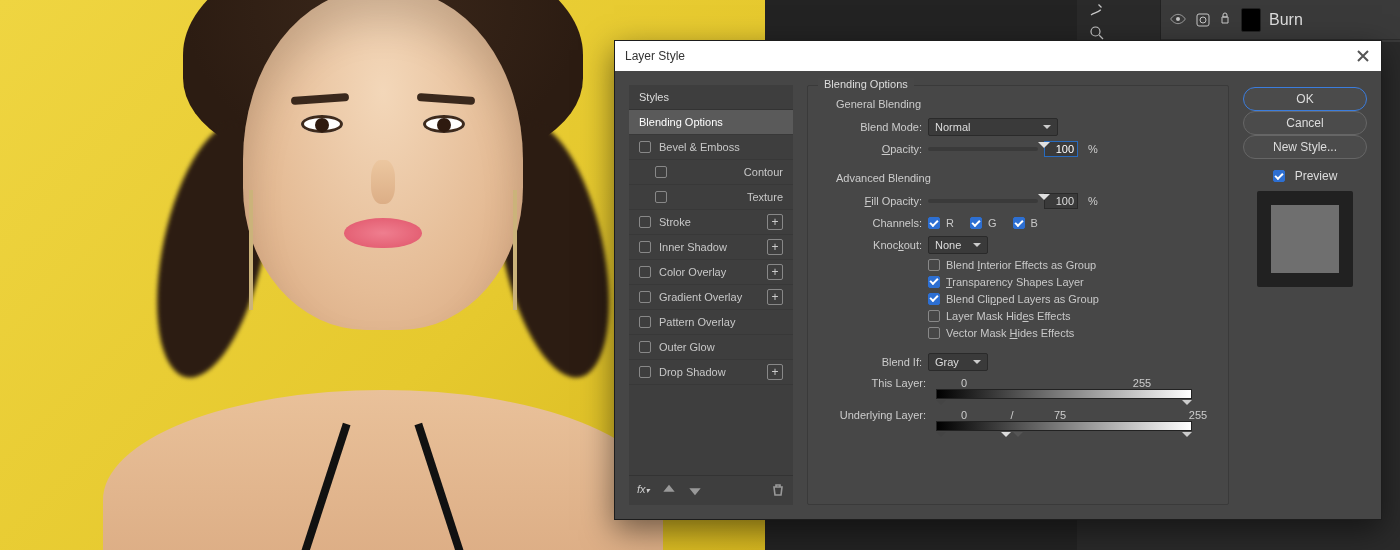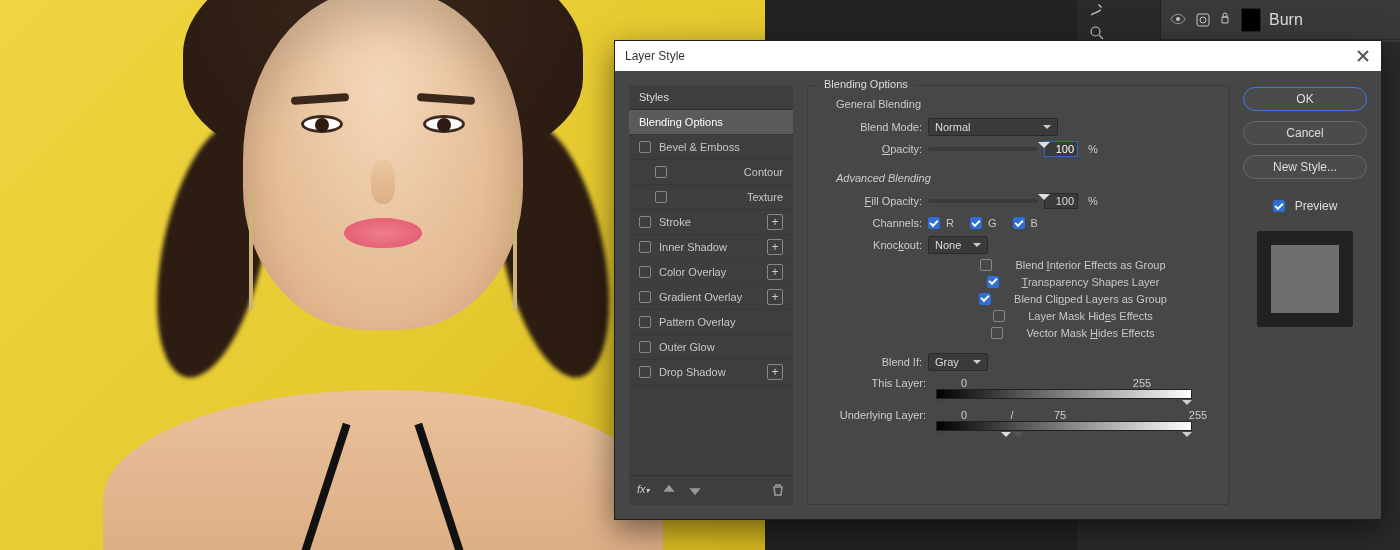--- a/index.html
+++ b/index.html
@@ -128,37 +128,37 @@
   .select{background:#3a3a3a;border:1px solid #2a2a2a;color:#ddd;height:18px;padding:0 22px 0 6px;font-size:11px;position:relative;border-radius:2px;display:inline-flex;align-items:center;min-width:60px;}
   .select::after{content:"";position:absolute;right:6px;top:6px;border:4px solid transparent;border-top-color:#ccc;}
   .slider{flex:1;height:4px;background:#3a3a3a;border-radius:2px;position:relative;max-width:110px;}
   .slider .knob{position:absolute;top:-5px;width:0;height:0;border:6px solid transparent;border-top-color:#e0e0e0;}
   .numbox{width:34px;height:16px;background:#3a3a3a;border:1px solid #286bbf;color:#fff;font-size:11px;text-align:right;padding:0 3px;}
   .numbox.plain{border:1px solid #2a2a2a;color:#ddd;}
   .pct{font-size:11px;color:#ccc;margin-left:4px;}
   .chk{width:12px;height:12px;border:1px solid #888;border-radius:2px;display:inline-flex;align-items:center;justify-content:center;margin-right:4px;flex-shrink:0;}
   .chk.on{background:#2d6fd2;border-color:#2d6fd2;}
   .chk.on::after{content:"";width:6px;height:3px;border:2px solid #fff;border-top:none;border-right:none;transform:rotate(-45deg);margin-bottom:2px;}
-  .chk-row{display:flex;align-items:center;height:17px;padding-left:110px;gap:19px;justify-content:center;}
+  .chk-row{display:flex;align-items:center;height:17px;padding-left:110px;gap:2px;}
   .chk-row .ul{text-decoration:underline;}
   .chan-chk{display:inline-flex;align-items:center;gap:2px;margin-right:10px;}
 
   .blendif{margin-top:10px;}
   .blendif .lbl2{width:108px;text-align:right;display:inline-block;font-size:11px;color:#ccc;}
   .grad-row{display:flex;align-items:center;gap:8px;margin-top:4px;}
   .grad-row .vals{display:flex;gap:38px;font-size:11px;color:#ccc;margin-left:10px;}
   .grad-row .vals span{min-width:40px;text-align:center;}
   .gradient{height:10px;width:256px;background:linear-gradient(90deg,#000,#fff);border:1px solid #222;position:relative;margin-left:118px;}
   .tri{position:absolute;top:10px;width:0;height:0;border:5px solid transparent;border-top-color:#ccc;}
   .tri.black{border-top-color:#444;}
   .tri.split-l{border-top-color:#ddd;transform:translateX(-6px);}
   .tri.split-r{border-top-color:#555;transform:translateX(6px);}
 
   
-  .buttons-col{width:132px;display:flex;flex-direction:column;gap:10px;align-items:center;padding-top:2px;}
+  .buttons-col{width:132px;display:flex;flex-direction:column;align-items:center;padding-top:2px;}
   .btn{width:124px;height:24px;border:1px solid #666;border-radius:12px;background:#4b4b4b;color:#ddd;font-size:12px;display:flex;align-items:center;justify-content:center;cursor:pointer;}
   .btn.primary{border-color:#3b7dde;}
   .preview-row{display:flex;align-items:center;gap:6px;margin-top:10px;font-size:12px;color:#ddd;}
   .preview-swatch{margin-top:8px;width:96px;height:96px;background:#2f2f2f;border:14px solid #212121;border-radius:2px;}
   .preview-swatch .inner{width:100%;height:100%;background:#6f6f6f;}
 
 </style>
 </head>
 <body>
 
@@ -320,21 +320,21 @@
         </div>
         <div class="row">
           <span class="lbl"><span class="ul">O</span>pacity:</span>
           <div class="slider">
               <div class="knob" style="left:100%;"></div>
             </div>
           <input class="numbox" value="100" style="">
           <span class="pct">%</span>
         </div>
 
-        <div class="sub-legend" style="margin-top:12px;font-style:italic;">Advanced Blending</div>
+        <div class="sub-legend" style="margin-top:12px;">Advanced Blending</div>
         <div class="row">
           <span class="lbl"><span class="ul">F</span>ill Opacity:</span>
           <div class="slider">
               <div class="knob" style="left:100%;"></div>
             </div>
           <input class="numbox plain" value="100" style="">
           <span class="pct">%</span>
         </div>
         <div class="row">
           <span class="lbl">Channels:</span>

